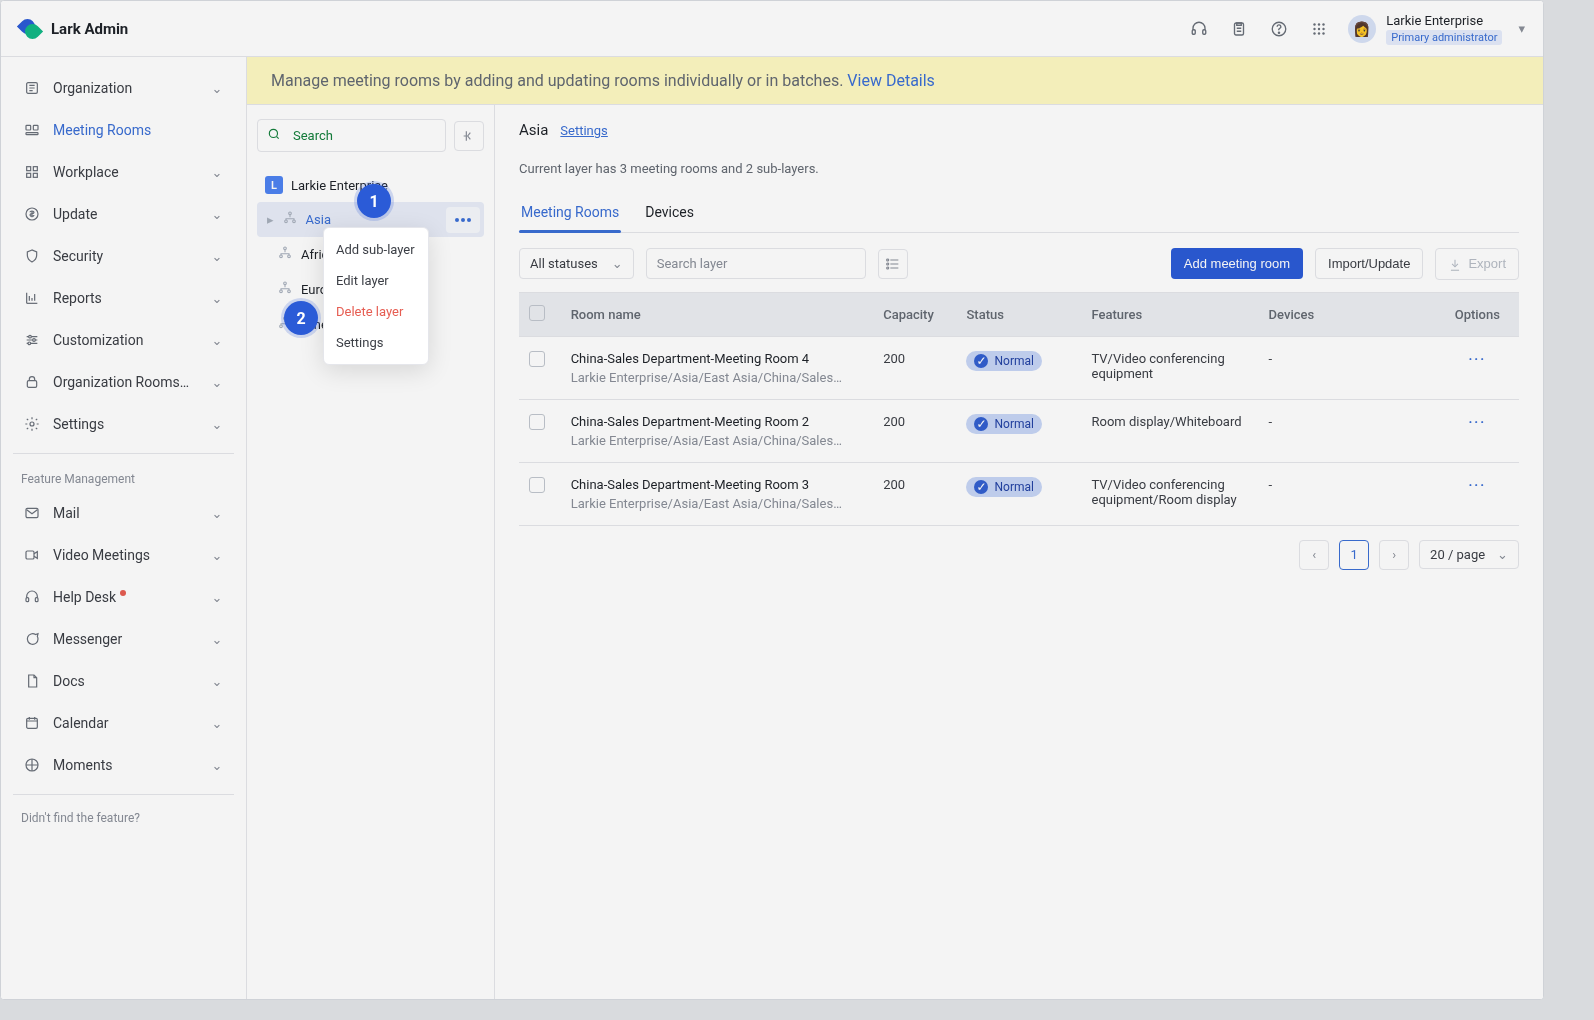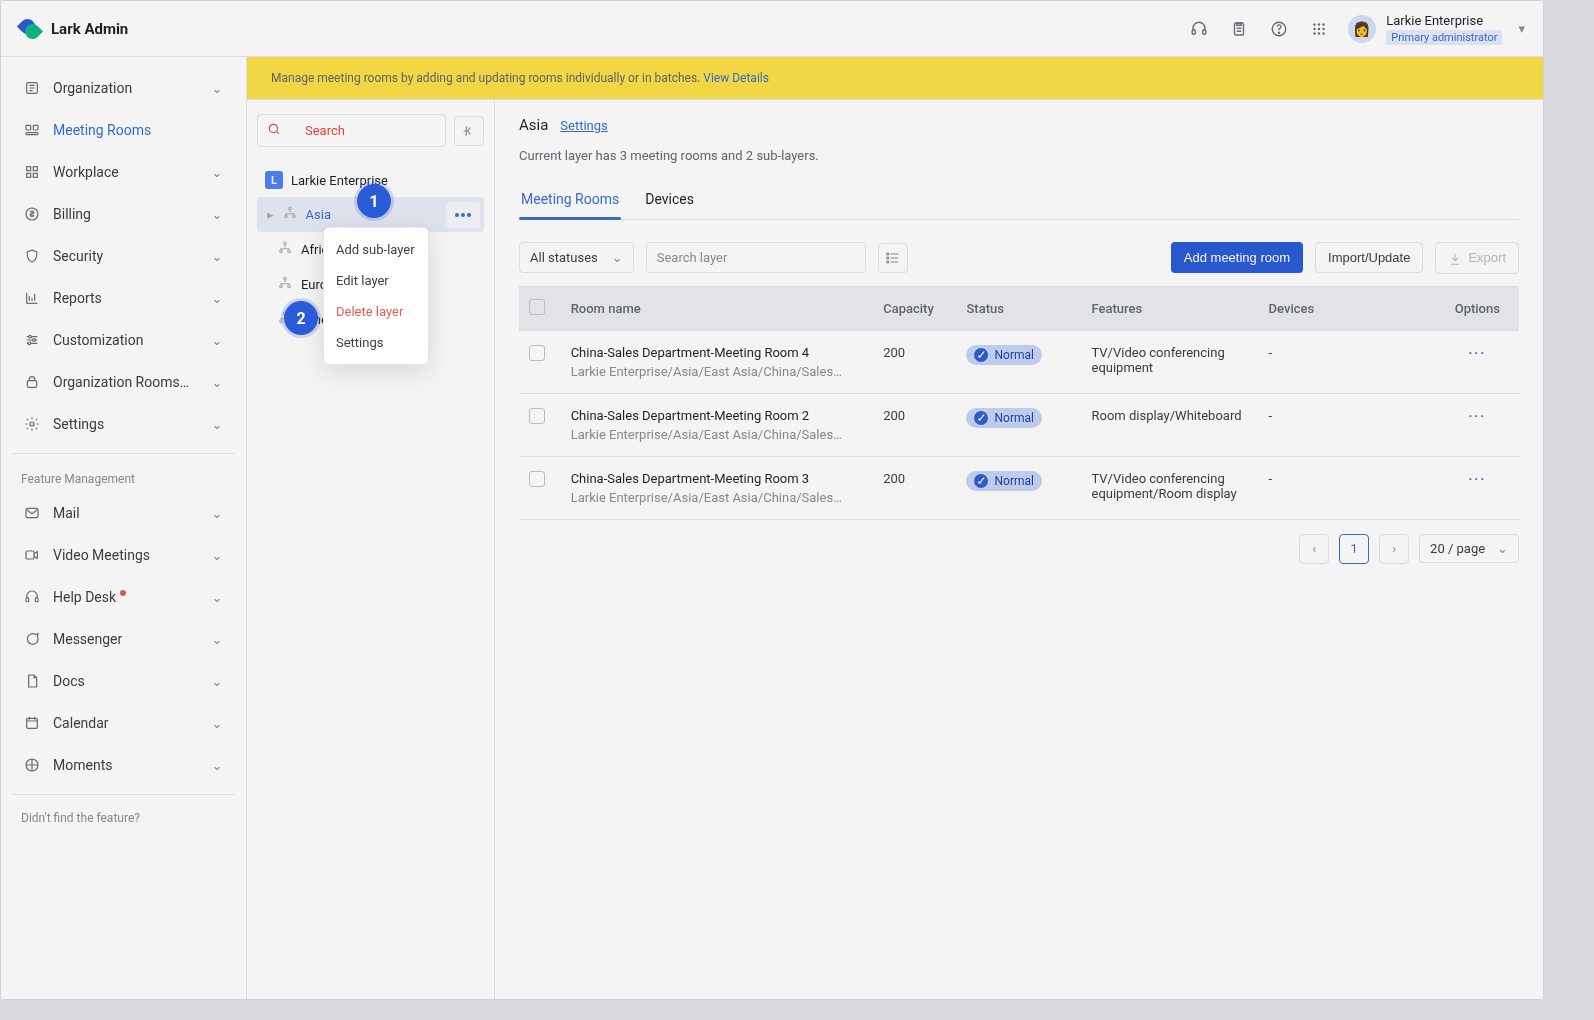--- a/index.html
+++ b/index.html
@@ -65,29 +65,29 @@
   .nav-item { display: flex; align-items: center; gap: 10px; padding: 10px 12px; color: #3c3f46; border-radius: 4px; }
   .nav-item .label { flex: 1; font-size: 14px; }
   .nav-item .right { width: 18px; display:flex; justify-content:center; color:#8a8f99; }
   .nav-item.active { color: var(--link); }
   .section-title { color: #8a8f99; font-size: 12px; padding: 10px 12px 6px; }
   .dot { width: 6px; height: 6px; border-radius: 50%; background: #e65d52; display:inline-block; margin-left:4px; position: relative; top:-6px; }
   .divider { height:1px; background: var(--line); margin: 8px 4px; }
 
   .content { flex: 1; background: var(--bg-app); display:flex; flex-direction:column; }
 
-  .tip-bar { padding: 14px 24px; color: var(--muted); font-size: 12px; border-bottom: 1px solid var(--line); background:#fde047; }
+  .tip-bar { padding: 14px 24px; color: var(--muted); font-size: 16px; border-bottom: 1px solid var(--line); background:#fef9c3; }
   .tip-bar a { color: var(--link); text-decoration: none; }
 
   .workspace { display: flex; flex: 1; min-height:0; background:#fff; }
 
   
   .tree-panel { width: 248px; border-right: 1px solid var(--line); padding: 14px 10px 10px; position:relative; display:flex; flex-direction:column; gap:8px; }
   .search-row { display:flex; gap:8px; align-items:center; }
-  .search-box { flex:1; display:flex; align-items:center; gap:24px; border: 1px solid var(--line); border-radius: 4px; padding: 7px 9px; color:#ef4444; }
+  .search-box { flex:1; display:flex; align-items:center; gap:12px; border: 1px solid var(--line); border-radius: 4px; padding: 7px 9px; color:#15803d; }
   .filter-btn { width: 30px; height: 30px; border:1px solid var(--line); border-radius:4px; display:flex; align-items:center; justify-content:center; color:#8a8f99; }
 
   .tree { margin-top: 8px; }
   .tree-row { display:flex; align-items:center; gap:8px; padding: 8px 8px; border-radius:4px; position:relative; }
   .org-row .org-badge { width:18px; height:18px; background:#4e83f2; color:#fff; border-radius:3px; display:flex; align-items:center; justify-content:center; font-size:11px; font-weight:600; }
   .tree-indent { padding-left: 20px; }
   .tree-row.active { background:#e8edf8; color: var(--link); }
   .sub-icon { color:#a7afbc; }
 
   
@@ -98,28 +98,28 @@
   .flyout .danger { color: var(--danger); background:#fff; }
 
   
   .callout { position:absolute; width:34px; height:34px; border-radius:50%; background:#2b5bd7; color:#fff; display:flex; align-items:center; justify-content:center; font-weight:700; font-size:16px; z-index: 30; box-shadow: 0 0 0 3px rgba(43,91,215,.2); }
 
   
   .main-panel { flex:1; padding: 16px 24px 24px; min-width:0; }
   .crumbs { display:flex; align-items:center; gap:12px; }
   .crumbs .title { font-size: 15px; color: var(--text); }
   .crumbs .settings-link { color: var(--link); font-size: 13px; }
-  .sub-desc { color: var(--muted); font-size: 13px; margin-top: 14px; }
+  .sub-desc { color: var(--muted); font-size: 13px; margin-top: 22px; }
 
   .tabs { display:flex; gap: 22px; border-bottom: 1px solid var(--line); margin-top: 16px; }
   .tab { padding: 12px 2px; font-size: 14px; color: var(--text); position:relative; }
   .tab.active { color: var(--link); }
   .tab.active::after { content:""; position:absolute; left:0; right:0; bottom:-1px; height:3px; background: var(--link); border-radius:2px; }
 
-  .toolbar { display:flex; align-items:center; gap:12px; margin-top: 22px; }
+  .toolbar { display:flex; align-items:center; gap:12px; margin-top: 15px; }
   .select, .text-input { border:1px solid var(--line); border-radius:4px; padding: 7px 10px; font-size: 13px; color:#3c3f46; background:#fff; display:flex; align-items:center; gap:8px; }
   .text-input { color:#8a8f99; }
   .icon-square { width: 30px; height: 30px; border:1px solid var(--line); border-radius:4px; display:flex; align-items:center; justify-content:center; color:#8a8f99; }
   .spacer { flex:1; }
   .btn { padding: 7px 12px; border-radius:4px; border:1px solid transparent; font-size: 13px; }
   .btn.primary { background: var(--blue); color:#fff; }
   .btn.ghost { background:#fff; border-color: var(--line); color:#3c3f46; }
   .btn.ghost.disabled { color:#b7bdc6; }
 
   
@@ -231,21 +231,21 @@
         <span class="label">Workplace</span>
         <span class="right">⌄</span>
       </div>
       <div class="nav-item">
         <span class="icon-btn">
             <svg width="16" height="16" viewBox="0 0 24 24" fill="none" stroke="currentColor" stroke-width="1.8">
               <circle cx="12" cy="12" r="9"></circle>
               <path d="M12 7v10M9 9.5c0-1 1-2 3-2s3 1 3 2-1 2-3 2-3 1-3 2 1 2 3 2 3-1 3-2"></path>
             </svg>
           </span>
-        <span class="label">Billing</span>
+        <span class="label">Update</span>
         <span class="right">⌄</span>
       </div>
       <div class="nav-item">
         <span class="icon-btn">
             <svg width="16" height="16" viewBox="0 0 24 24" fill="none" stroke="currentColor" stroke-width="1.8">
               <path d="M12 3 5 6v5c0 5 3 8 7 10 4-2 7-5 7-10V6l-7-3Z"></path>
             </svg>
           </span>
         <span class="label">Security</span>
         <span class="right">⌄</span>

